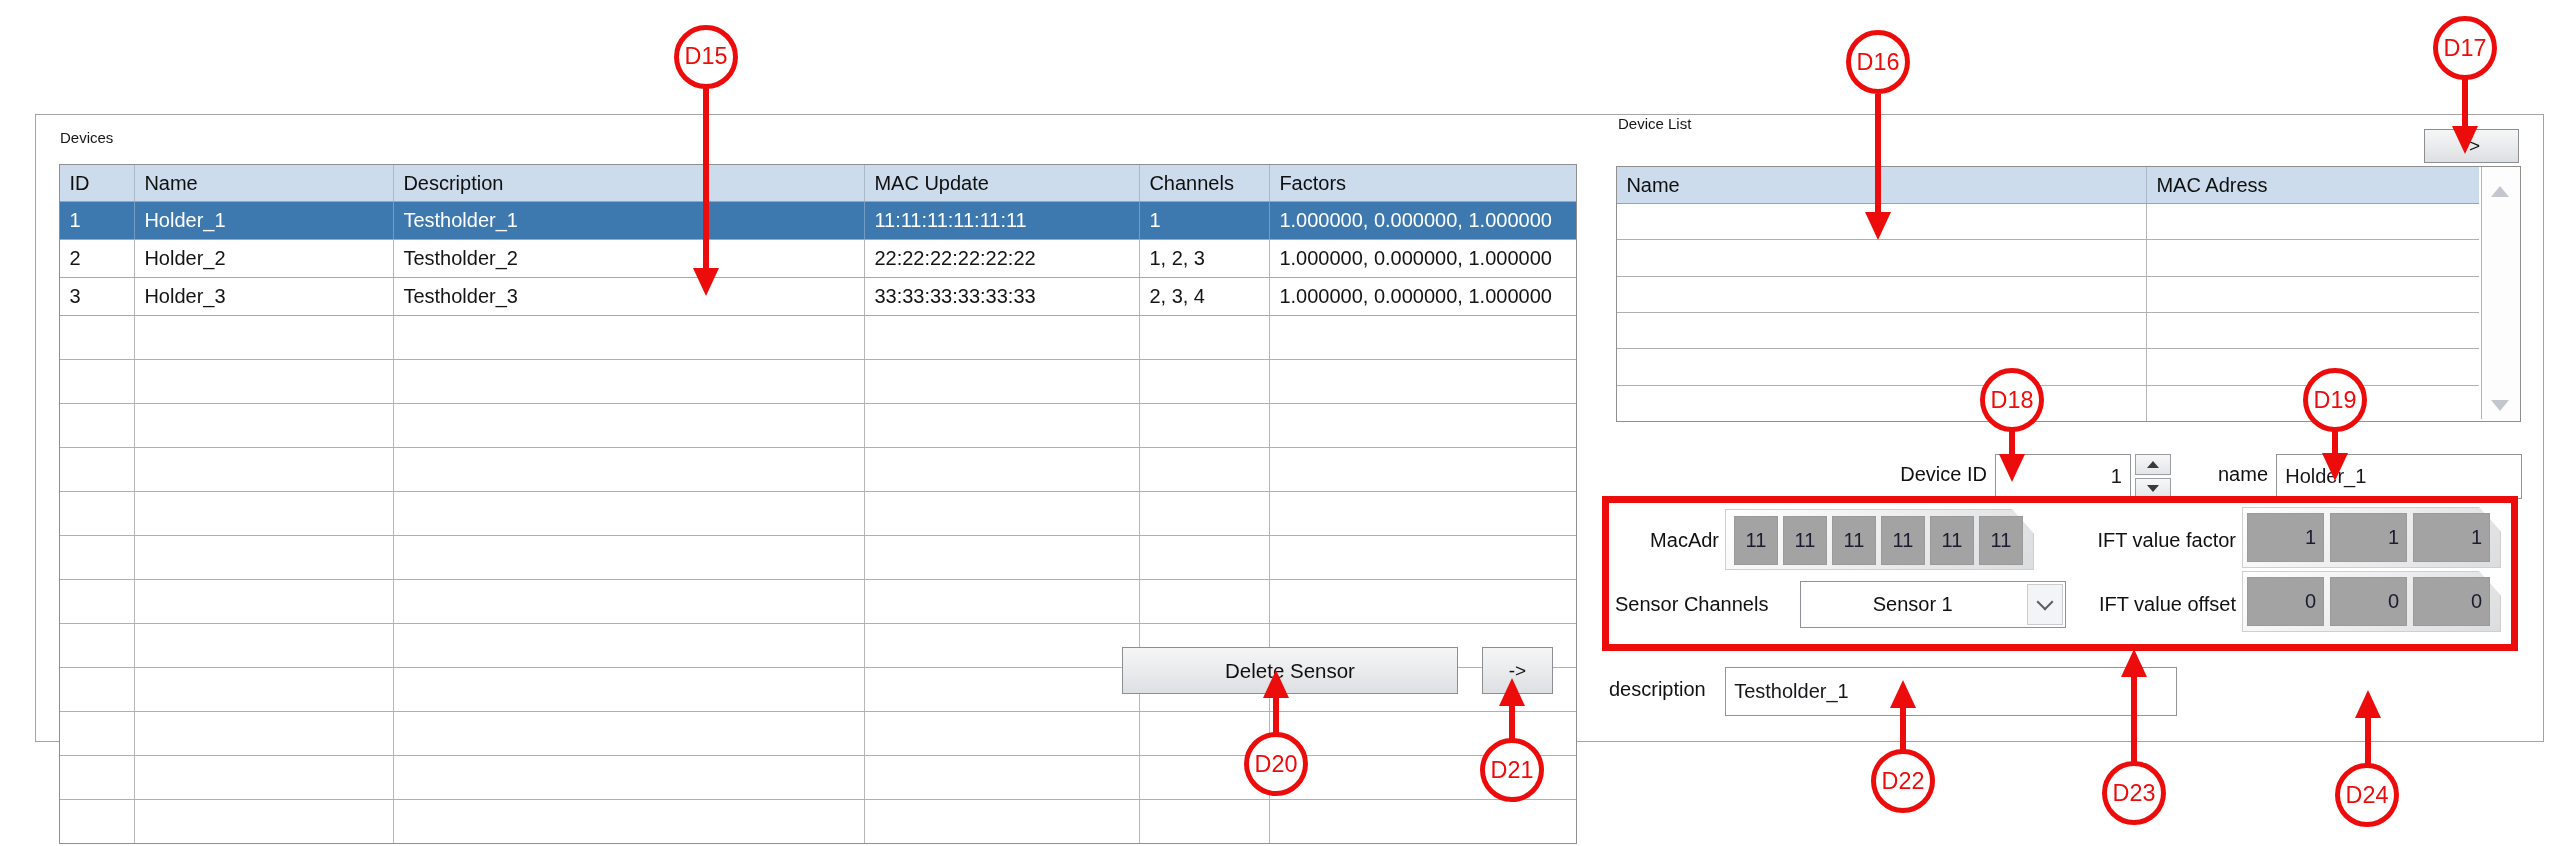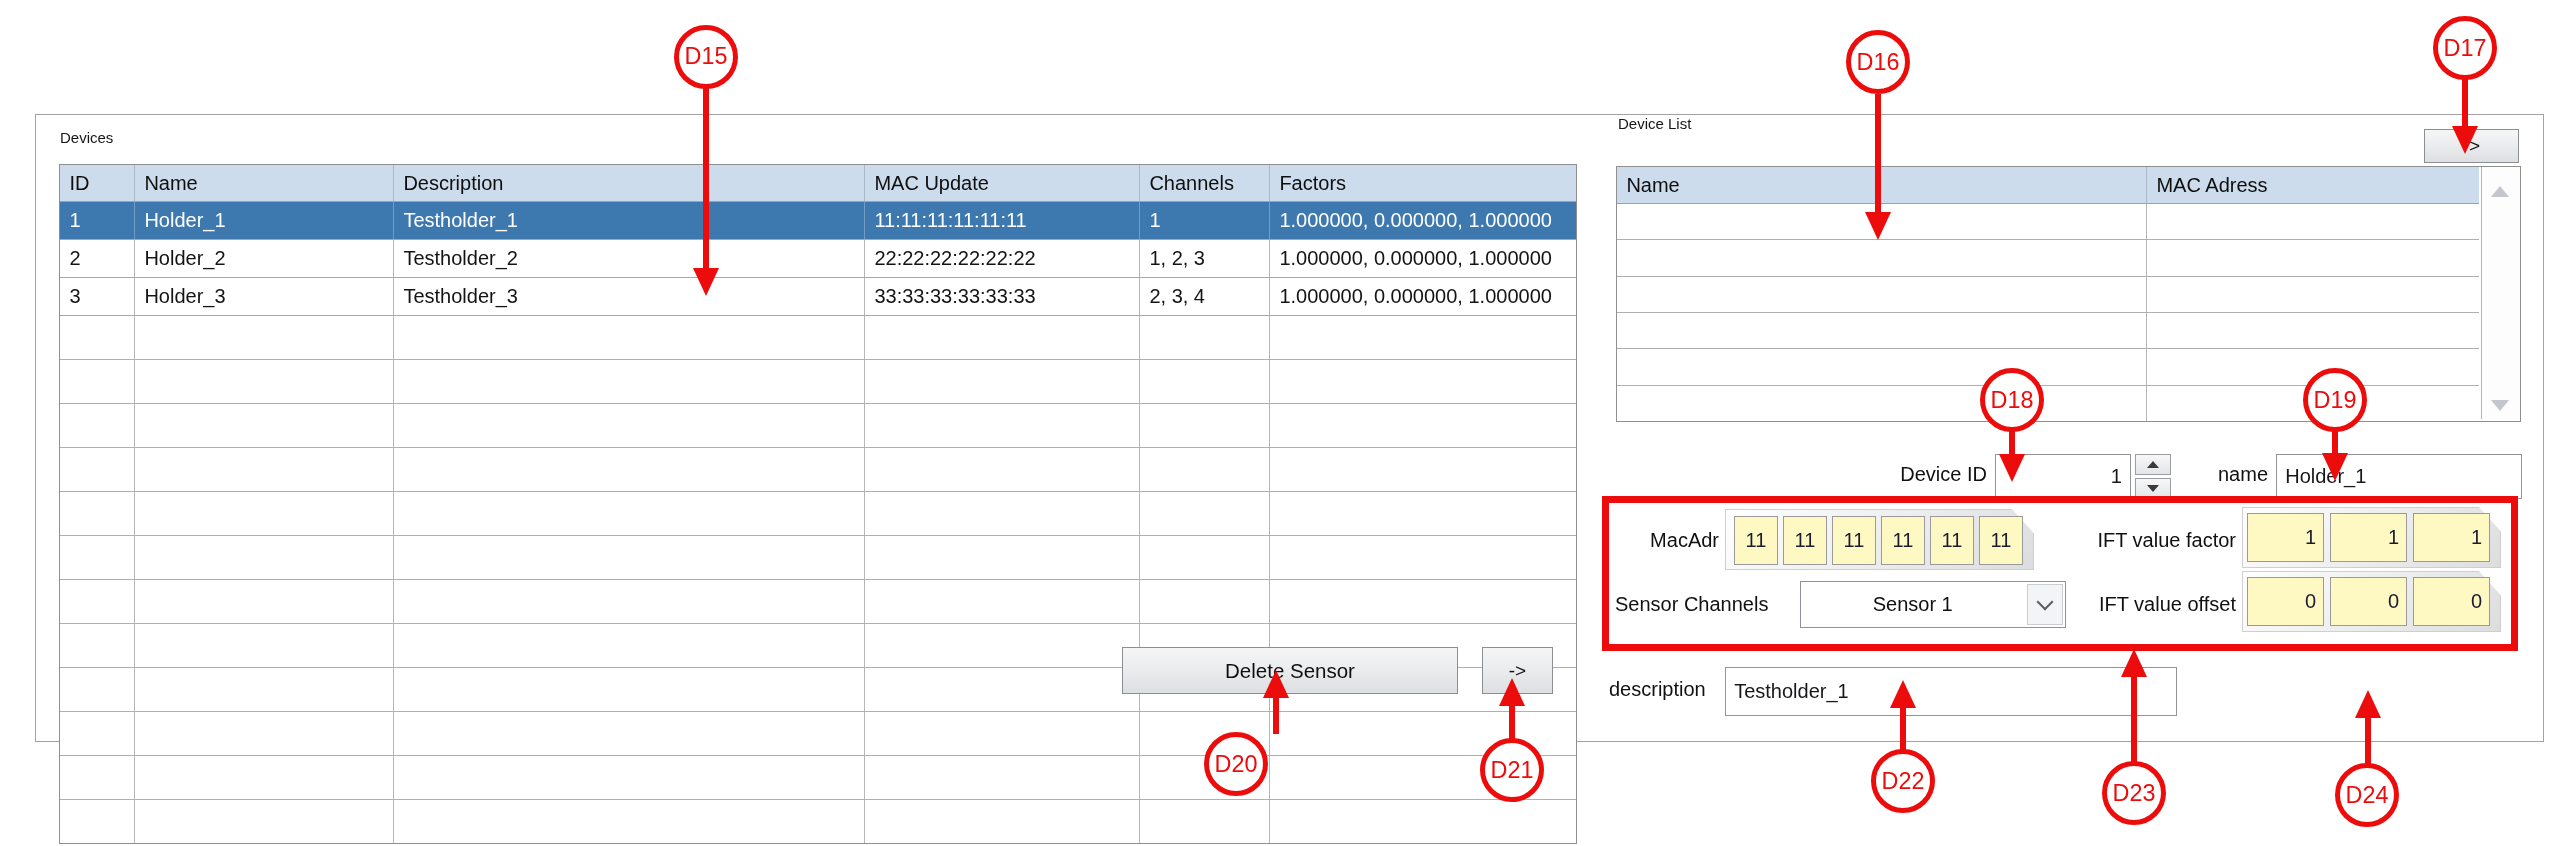--- a/index.html
+++ b/index.html
@@ -52,21 +52,21 @@
   
   .combo{background:#fff;border:1.2px solid #8f9398;display:flex;align-items:stretch;}
   .combo .val{flex:1;display:flex;align-items:center;justify-content:center;font-size:20px;color:#101014;}
   .combo .arrowbox{width:34px;margin:2.3px;background:#f3f4f6;border:1.2px solid #c9ccd1;display:flex;align-items:center;justify-content:center;}
   .chev{width:10px;height:10px;border-right:2.3px solid #5a5f66;border-bottom:2.3px solid #5a5f66;transform:rotate(45deg);margin-top:-4.7px;}
 
   
   .tray{background:linear-gradient(135deg,#ffffff,#dcdddf);border:0.6px solid #cfcfcf;
         clip-path:polygon(0 0, calc(100% - 22px) 0, 100% 24.6px, 100% 100%, 0 100%);}
 
-  .minibox{background:#fef9c3;border:1.2px solid #9a9a9a;display:flex;align-items:center;justify-content:center;
+  .minibox{background:#a3a3a3;border:1.2px solid #9a9a9a;display:flex;align-items:center;justify-content:center;
            font-size:20px;color:#1c1c30;}
   .minibox.right{justify-content:flex-end;padding-right:7px;}
 
   
   .scroll{background:#fdfdfd;border-left:1.2px solid #b3b3b3;}
   .sb-tri-up{width:0;height:0;border-left:9.4px solid transparent;border-right:9.4px solid transparent;border-bottom:11.7px solid #c3c7cd;}
   .sb-tri-down{width:0;height:0;border-left:9.4px solid transparent;border-right:9.4px solid transparent;border-top:11.7px solid #c3c7cd;}
 
   
   .ann-circle{width:64px;height:64px;border-radius:50%;background:#fff;border:5.9px solid #ec0c0c;
@@ -327,21 +327,21 @@
   <div class="abs ann-line" style="left:2009px;top:431px;height:23.4px;z-index:50;"></div>
   <div class="abs ann-arrow-down" style="left:1999px;top:454px;z-index:50;"></div>
   <div class="abs ann-circle" style="left:1980px;top:368px;z-index:51;">D18</div>
 
   <div class="abs ann-line" style="left:2332px;top:431px;height:22px;z-index:50;"></div>
   <div class="abs ann-arrow-down" style="left:2322px;top:453px;z-index:50;"></div>
   <div class="abs ann-circle" style="left:2303px;top:368px;z-index:51;">D19</div>
 
   <div class="abs ann-arrow-up" style="left:1263px;top:670px;z-index:50;"></div>
   <div class="abs ann-line" style="left:1273px;top:698px;height:36px;z-index:50;"></div>
-  <div class="abs ann-circle" style="left:1204px;top:732px;z-index:51;">D20</div>
+  <div class="abs ann-circle" style="left:1244px;top:732px;z-index:51;">D20</div>
 
   <div class="abs ann-arrow-up" style="left:1499px;top:678px;z-index:50;"></div>
   <div class="abs ann-line" style="left:1509px;top:706px;height:34px;z-index:50;"></div>
   <div class="abs ann-circle" style="left:1480px;top:738px;z-index:51;">D21</div>
 
   <div class="abs ann-arrow-up" style="left:1890px;top:680px;z-index:50;"></div>
   <div class="abs ann-line" style="left:1900px;top:708px;height:43px;z-index:50;"></div>
   <div class="abs ann-circle" style="left:1871px;top:749px;z-index:51;">D22</div>
 
   <div class="abs ann-arrow-up" style="left:2121px;top:649px;z-index:50;"></div>

